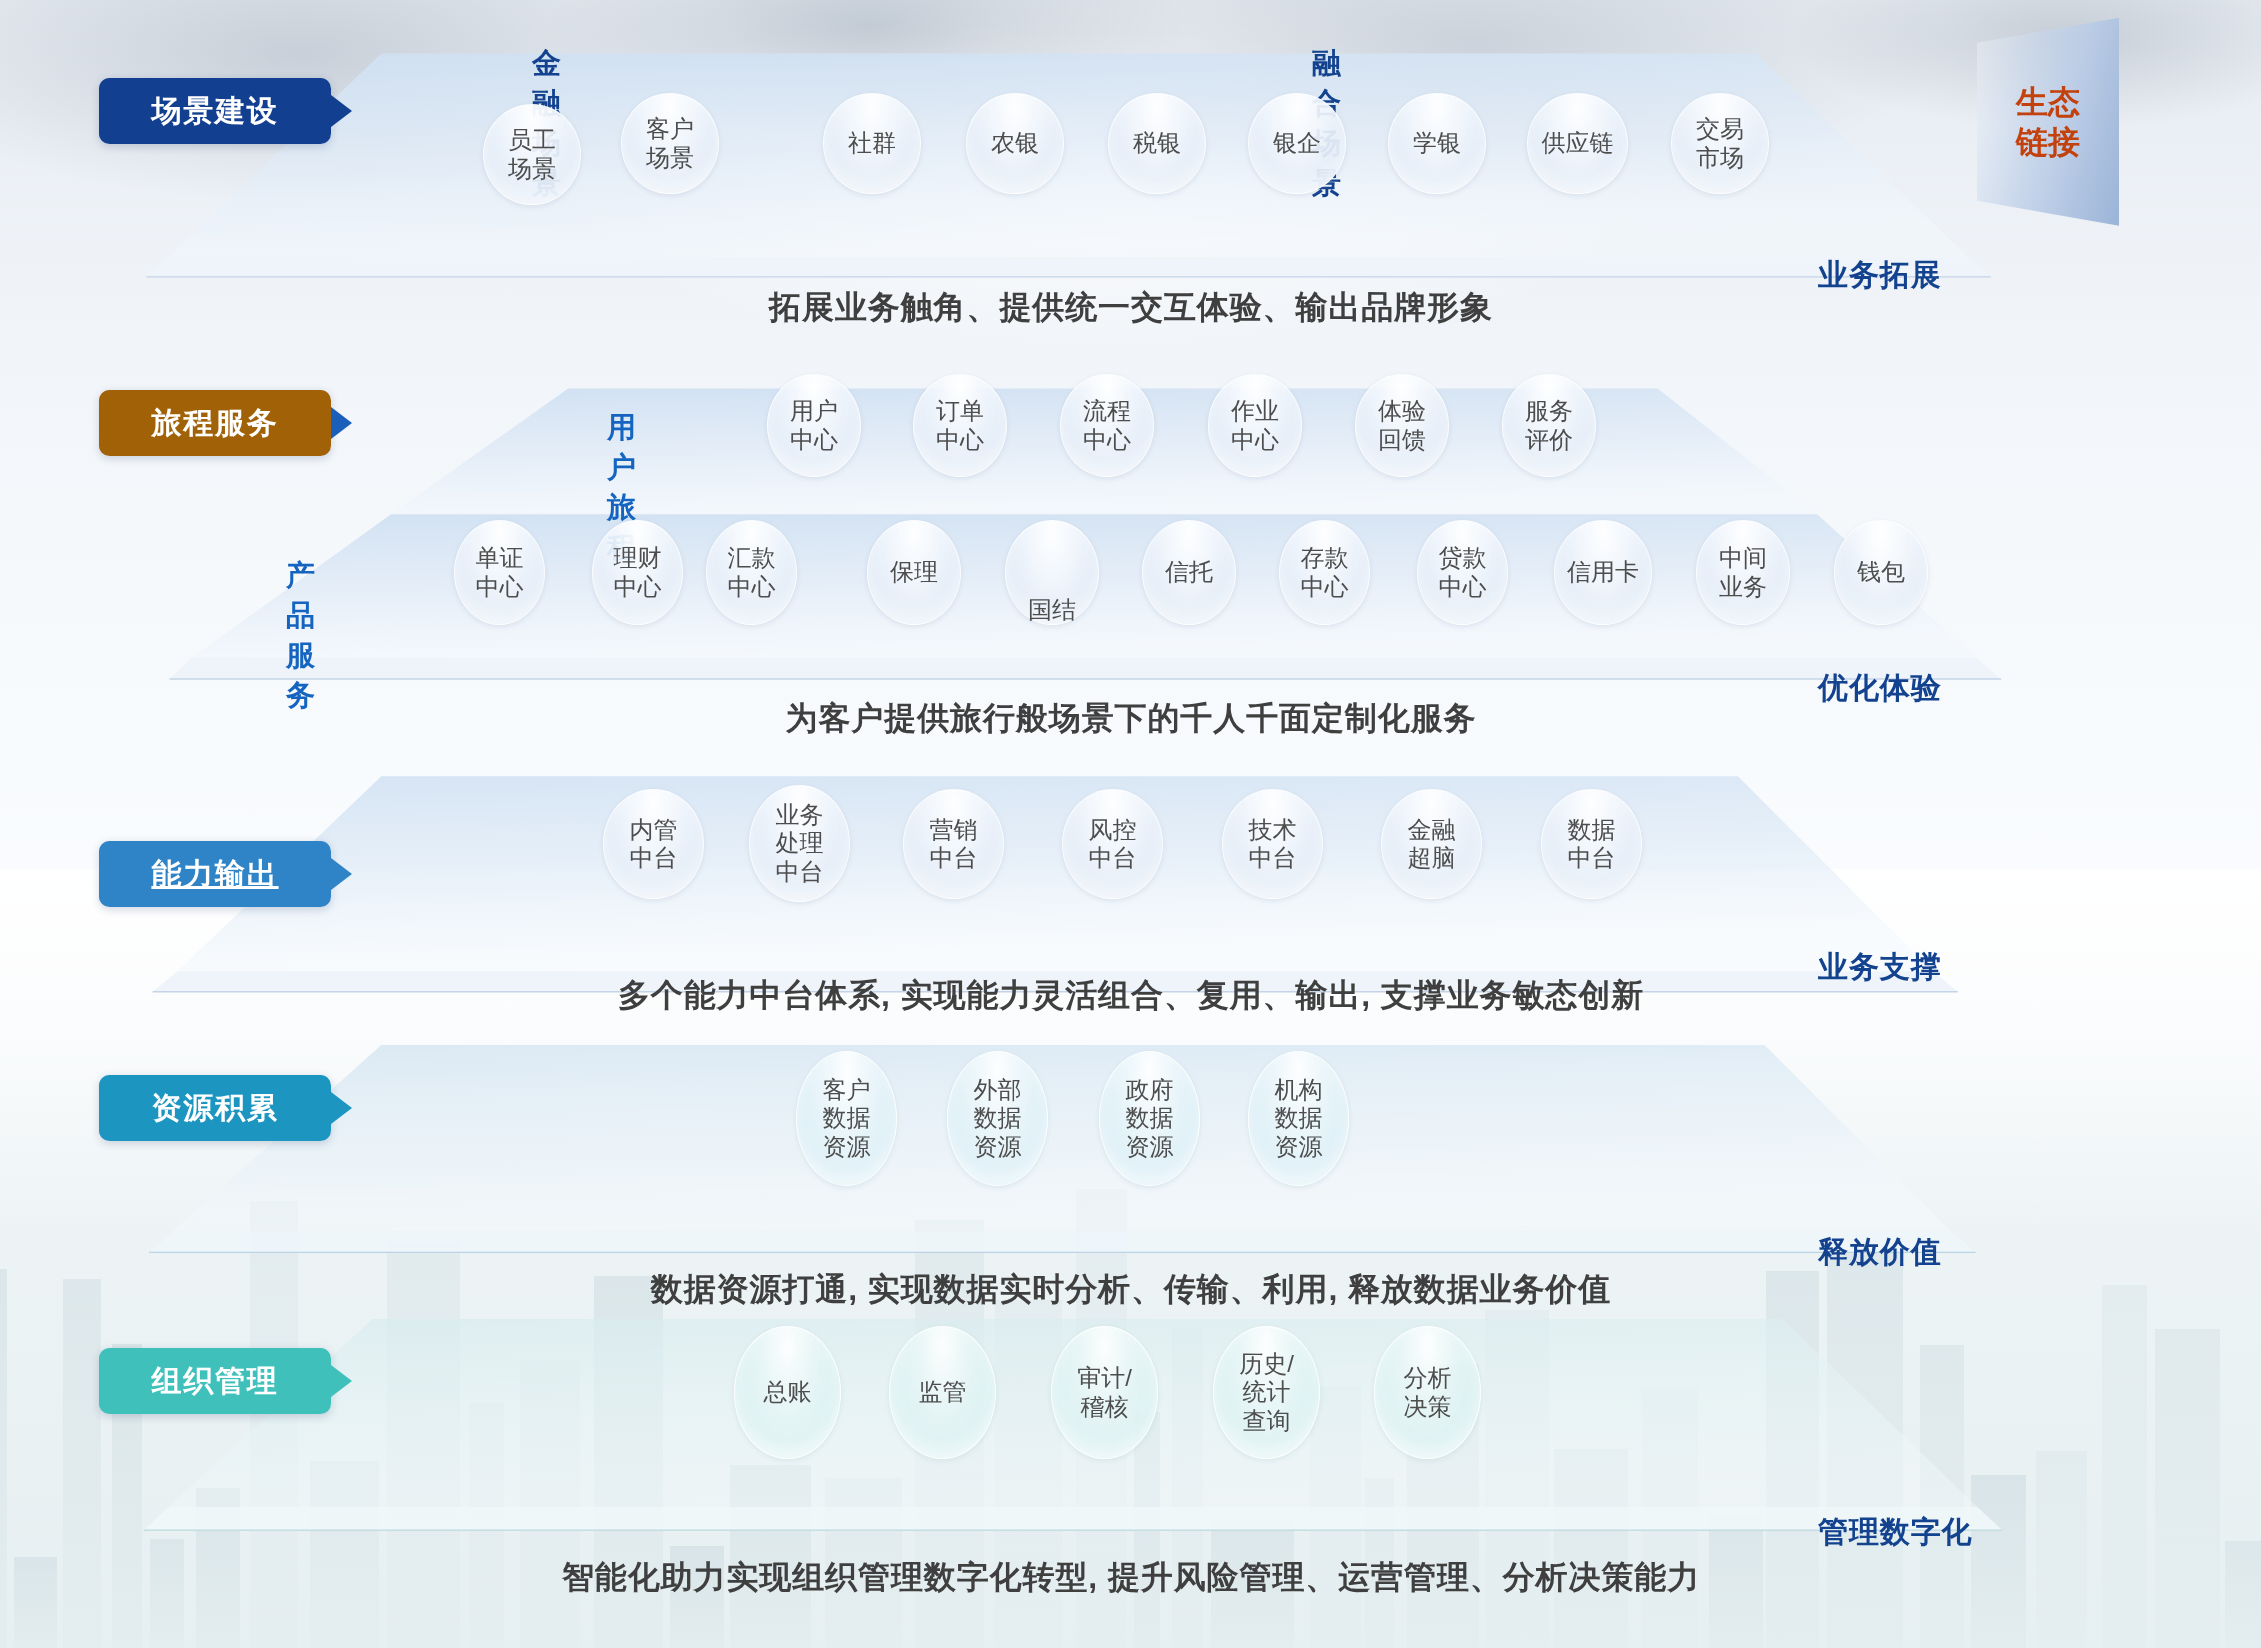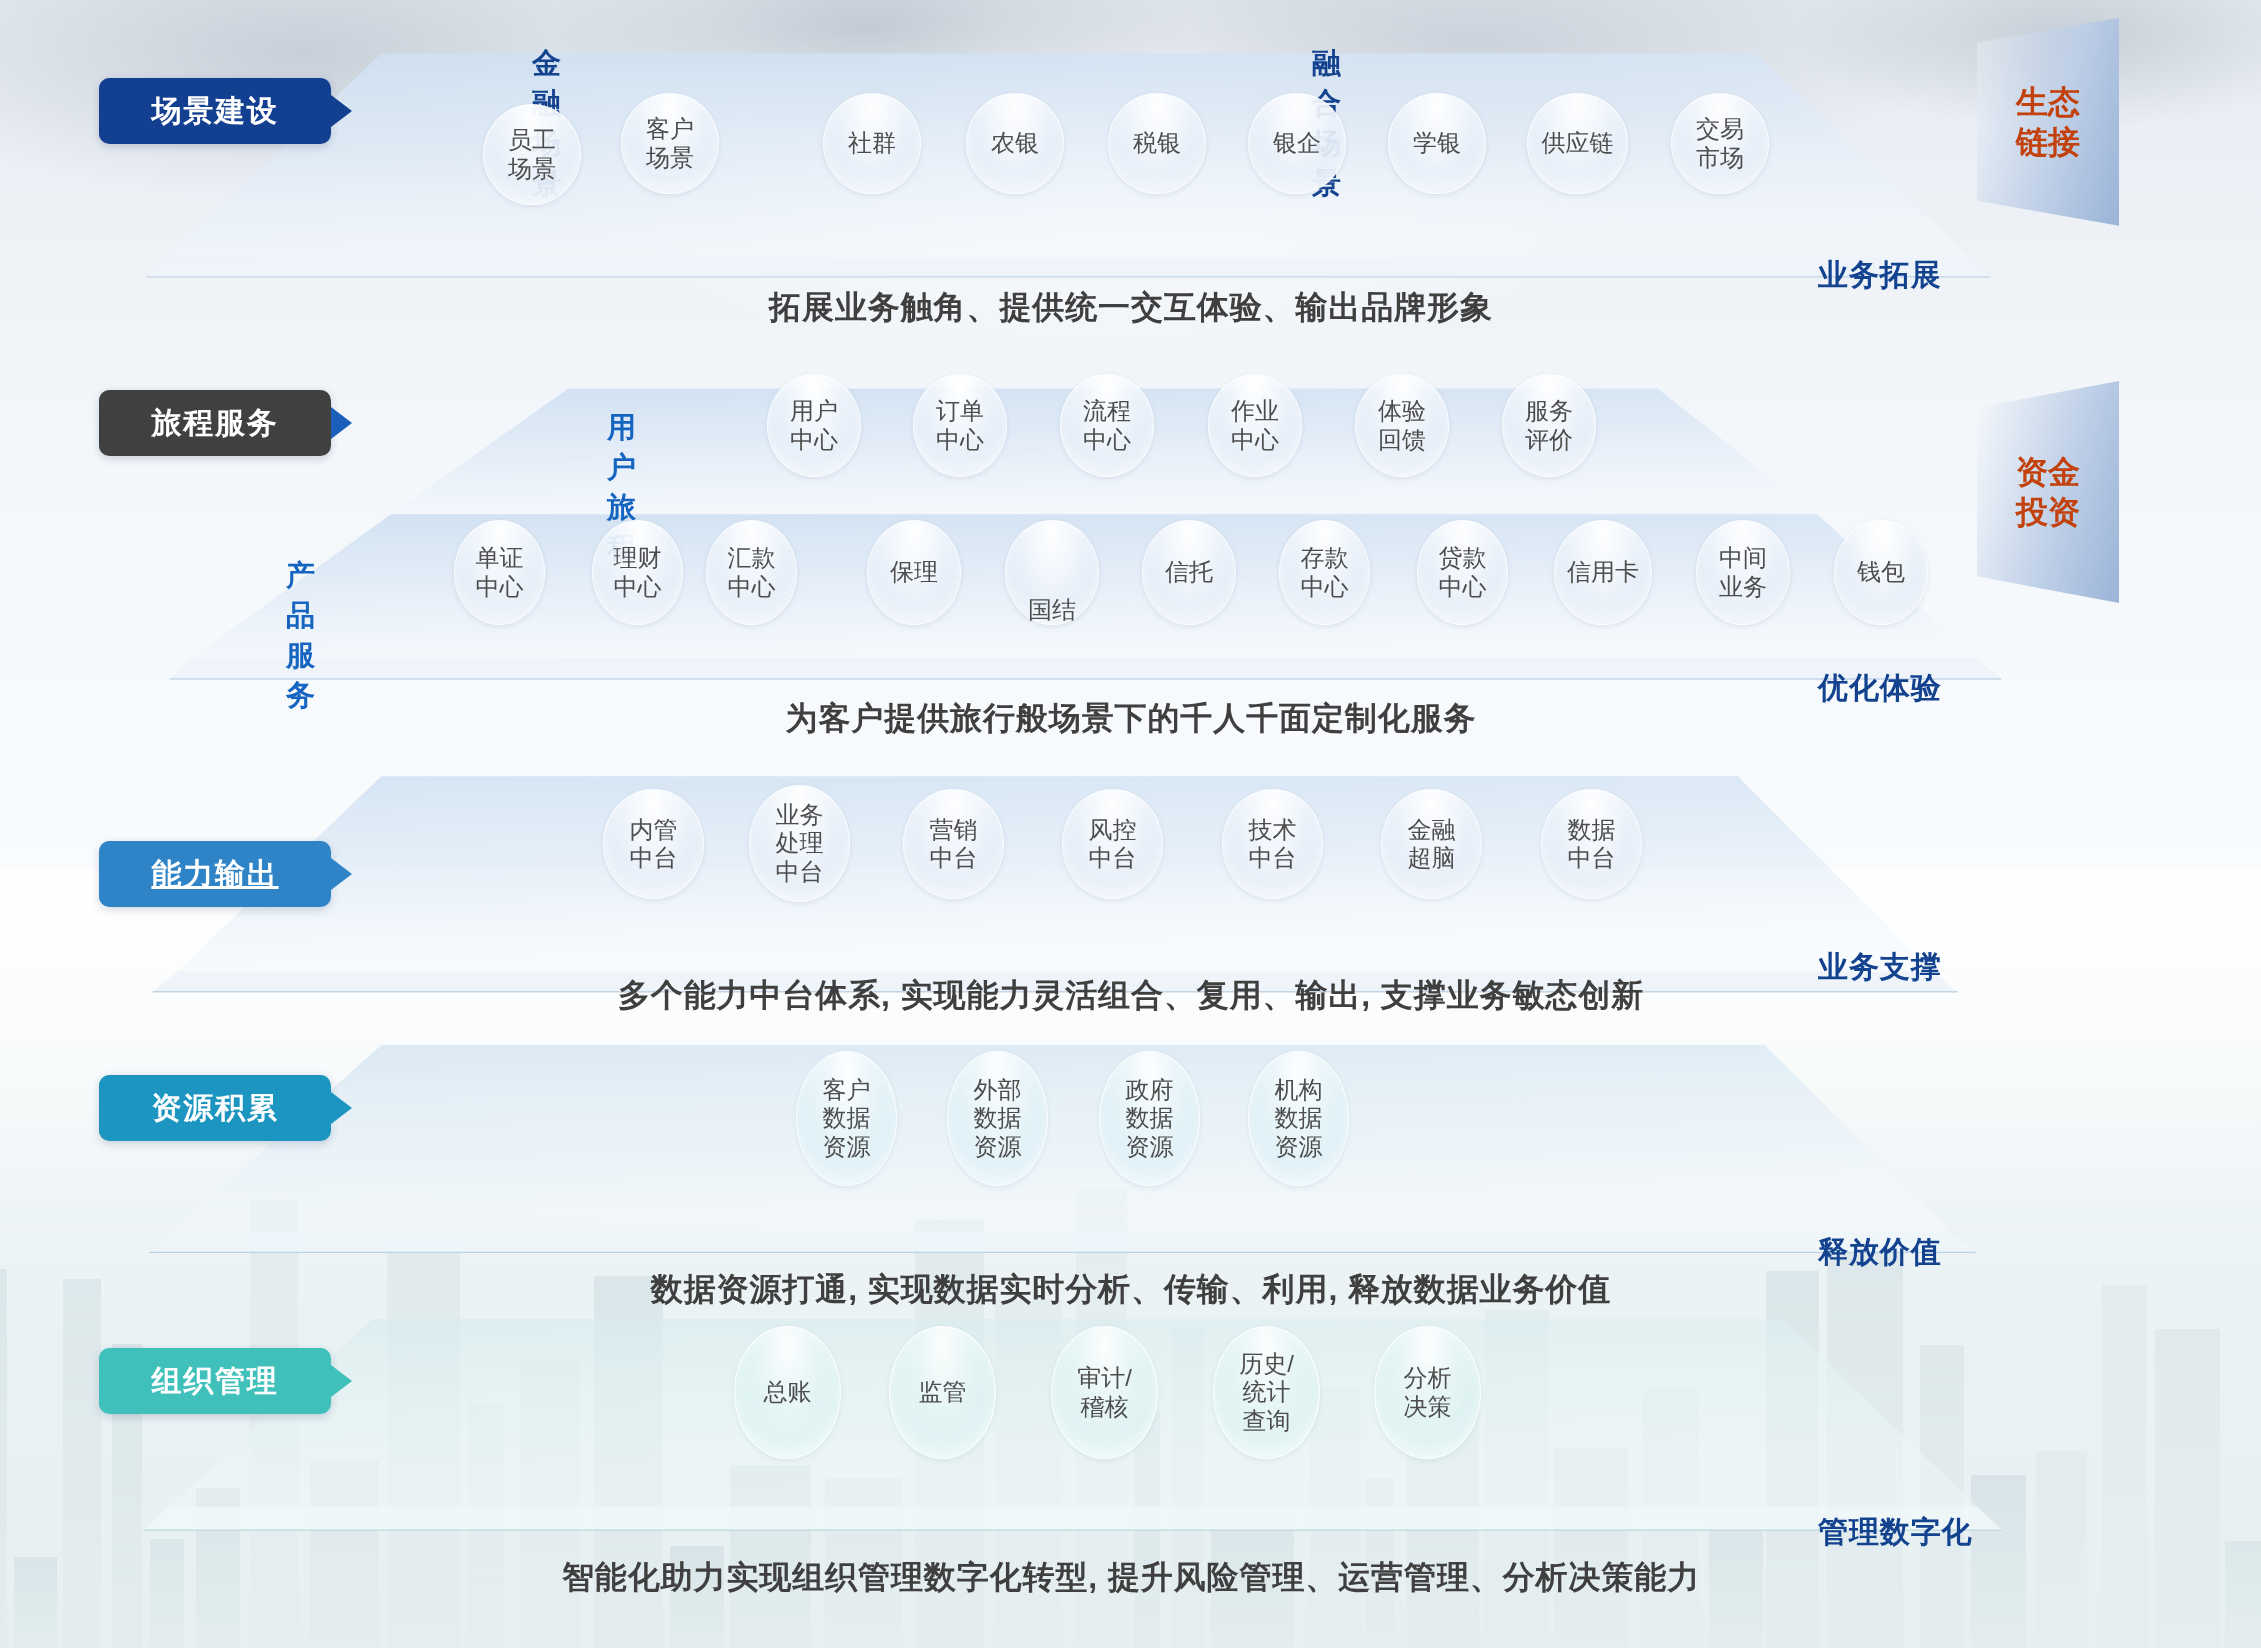--- a/index.html
+++ b/index.html
@@ -44,21 +44,21 @@
     color:#fff;font-weight:bold;font-size:30px;letter-spacing:1.8px;
     box-shadow:0 2.7px 8.9px rgba(20,50,100,.18);
   }
   .tag:after{
     content:"";position:absolute;right:-21px;top:50%;transform:translateY(-50%);
     width:0;height:0;border-top:16px solid transparent;border-bottom:16px solid transparent;
     border-left:21px solid currentColor;
   }
   .tag.t1{background:#123f8f;color:#123f8f;}
   .tag.t1 span{color:#fff;}
-  .tag.t2{background:#404040;color:#1b5fbb;}
+  .tag.t2{background:#a16207;color:#1b5fbb;}
   .tag.t2 span{color:#fff;}
   .tag.t3{background:#2f84c8;color:#2f84c8;}
   .tag.t3 span{color:#fff;text-decoration:underline;}
   .tag.t4{background:#1c96c0;color:#1c96c0;}
   .tag.t4 span{color:#fff;}
   .tag.t5{background:#3fc0bb;color:#3fc0bb;}
   .tag.t5 span{color:#fff;}
   .tag span{position:relative;z-index:2;font-size:30px;font-weight:bold;}
 
   
@@ -496,22 +496,15 @@
   </div>
 
   <div class="banner" style="left:1977px;top:17.7px;width:142px;height:208px;">
     <div class="shape"></div>
     <div class="btxt">
       <b>生态</b>
       <b>链接</b>
     </div>
   </div>
 
-  <div class="banner" style="left:1977px;top:381px;width:142px;height:222px;">
-    <div class="shape"></div>
-    <div class="btxt">
-      <b>资金</b>
-      <b>投资</b>
-    </div>
-  </div>
 
 </div>
 
 
 </body></html>

